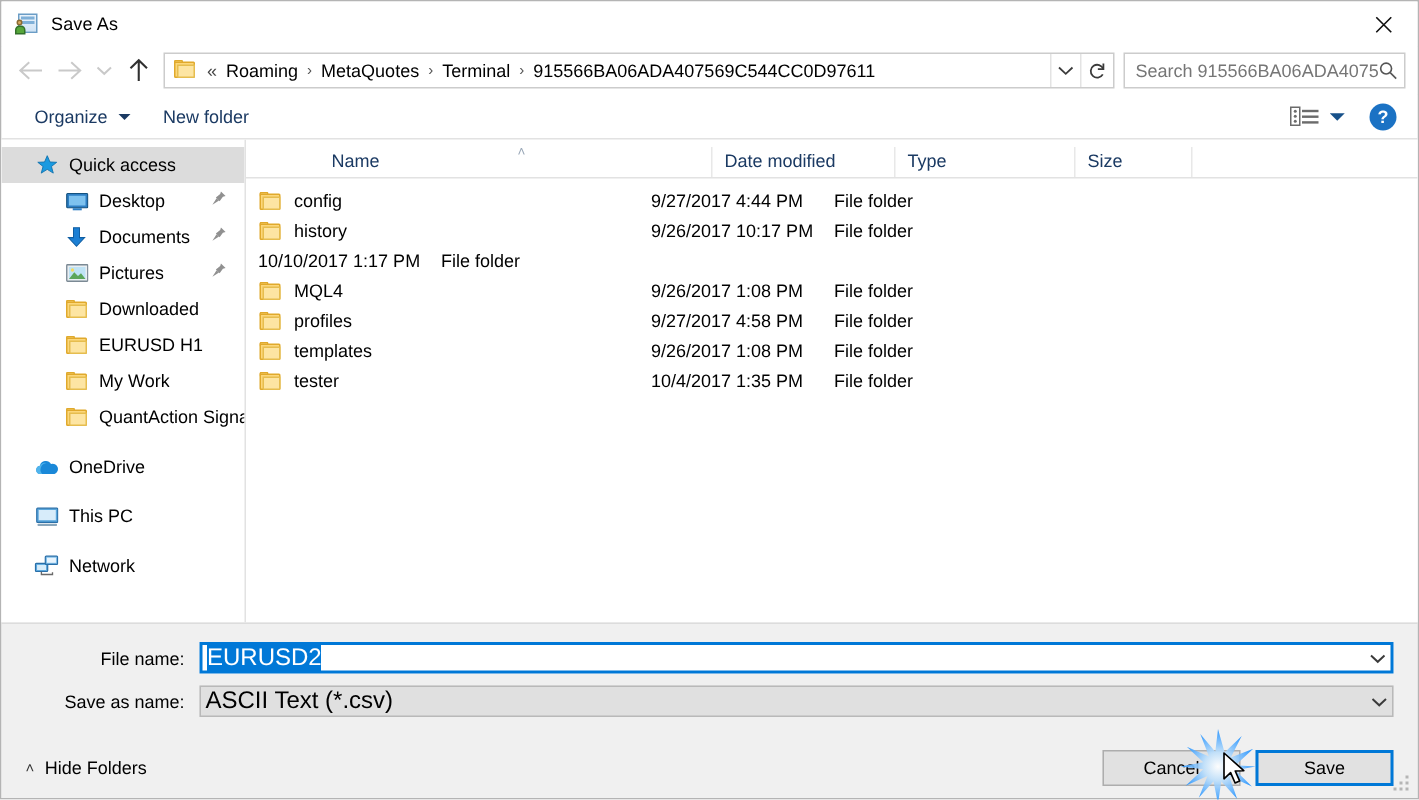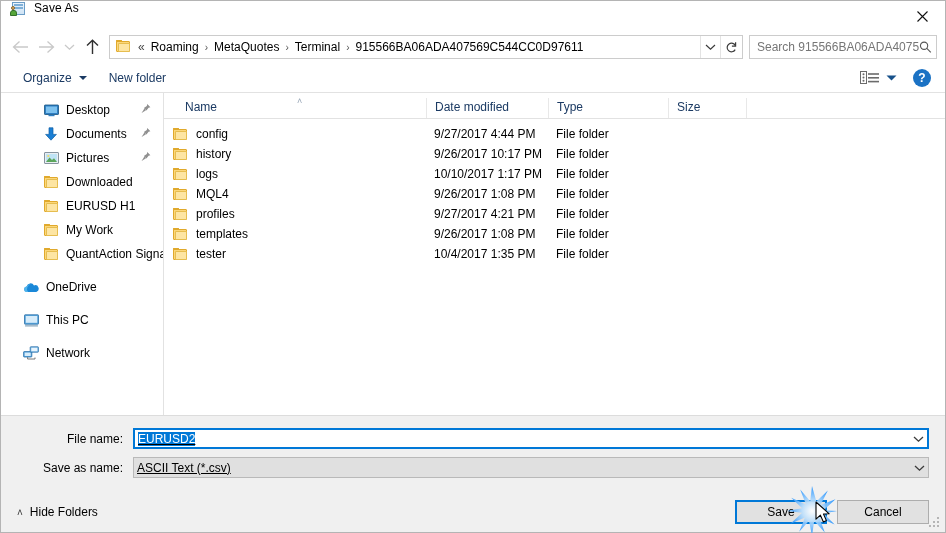--- a/index.html
+++ b/index.html
@@ -20,21 +20,21 @@
     width: 946px; height: 533px;
     background: #ffffff;
     border: 1px solid #b4b4b4;
     display: flex; flex-direction: column;
   }
 
   
   .titlebar {
     height: 30px; min-height: 30px;
     background: #ffffff;
-    display: flex; 
+    display: flex; align-items: center;
     position: relative;
   }
   .app-icon {
     width: 16px; height: 16px;
     margin-left: 9px; margin-right: 8px;
     position: relative;
     flex: 0 0 auto;
   }
   .app-icon .doc {
     position: absolute; left: 2px; top: 1px;
@@ -243,21 +243,21 @@
   }
   .col {
     font-size: 12px; color: #1b3a63;
     padding: 0 0 4px 8px;
     border-left: 1px solid #e8e8e8;
     height: 20px; display:flex; align-items:flex-end;
     position: relative;
     flex: 0 0 auto;
     box-sizing: border-box;
   }
-  .col:first-child { border-left: none; padding-left: 21px; }
+  .col:first-child { border-left: none; padding-left: 9px; margin-left: 48px; }
   .sort-caret {
     position: absolute; left: 133px; top: -2px;
     color: #9aa8b8; font-size: 9px;
   }
   .rows { flex: 1 1 auto; overflow: hidden; padding-top: 5px; }
   .row {
     height: 20px; display: flex; align-items: center;
     font-size: 12px; color: #000;
   }
   .cell-name {
@@ -295,21 +295,21 @@
   .combo.focused {
     border: 2px solid #0078d7;
     padding: 0;
   }
   .combo.disabled {
     background: #e0e0e0;
     border: 1px solid #b9b9b9;
   }
   .combo .val {
     flex: 1 1 auto; padding-left: 3px;
-    font-size: 12px; overflow: hidden; white-space: nowrap; text-decoration: underline;
+    font-size: 16px; overflow: hidden; white-space: nowrap;
   }
   .combo .val .sel-text {
     background: #0078d7; color: #fff;
     padding: 1px 0px;
   }
   .combo .arrow {
     width: 17px; flex: 0 0 17px;
     display: flex; align-items: center; justify-content: center;
   }
   .btnrow {
@@ -469,20 +469,28 @@
       <div class="help-btn">
         <span>?</span>
       </div>
     </div>
   </div>
 
   <div class="body-area">
 
     <div class="sidebar">
 
+      <div class="nav-item root sel">
+        <span class="ico">
+          <svg width="15" height="15" viewBox="0 0 15 15">
+            <path d="M7.5,0.8 L9.3,5 L13.8,5.2 L10.3,8 L11.5,12.4 L7.5,9.9 L3.5,12.4 L4.7,8 L1.2,5.2 L5.7,5 Z" fill="#1a9ae0" stroke="#1172ae" stroke-width="0.6"></path>
+          </svg>
+        </span>
+        <span class="lbl">Quick access</span>
+      </div>
 
       <div class="nav-item child">
         <span class="ico">
           <svg width="15" height="13" viewBox="0 0 15 13">
             <rect x="0.5" y="1" width="14" height="9.5" rx="0.6" fill="#2e7fc4" stroke="#14527f" stroke-width="0.8"></rect>
             <rect x="2" y="2.5" width="11" height="6.5" fill="#7ec2ef"></rect>
             <rect x="4.5" y="10.8" width="6" height="1.4" fill="#2e7fc4"></rect>
           </svg>
         </span>
         <span class="lbl">Desktop</span>
@@ -657,28 +665,20 @@
                 <i class="front"></i>
               </span>
             <span>history</span>
           </div>
           <div class="cell" style="width:122px">9/26/2017 10:17 PM</div>
           <div class="cell" style="width:120px">File folder</div>
           <div class="cell" style="width:78px"></div>
         </div>
 
         <div class="row">
-          <div class="cell-name" style="width:262px">
-            <span class="folder-ico">
-                <i class="tab"></i>
-                <i class="back"></i>
-                <i class="front"></i>
-              </span>
-            <span>logs</span>
-          </div>
           <div class="cell" style="width:122px">10/10/2017 1:17 PM</div>
           <div class="cell" style="width:120px">File folder</div>
           <div class="cell" style="width:78px"></div>
         </div>
 
         <div class="row">
           <div class="cell-name" style="width:262px">
             <span class="folder-ico">
                 <i class="tab"></i>
                 <i class="back"></i>
@@ -693,21 +693,21 @@
 
         <div class="row">
           <div class="cell-name" style="width:262px">
             <span class="folder-ico">
                 <i class="tab"></i>
                 <i class="back"></i>
                 <i class="front"></i>
               </span>
             <span>profiles</span>
           </div>
-          <div class="cell" style="width:122px">9/27/2017 4:21 PM</div>
+          <div class="cell" style="width:122px">9/27/2017 4:58 PM</div>
           <div class="cell" style="width:120px">File folder</div>
           <div class="cell" style="width:78px"></div>
         </div>
 
         <div class="row">
           <div class="cell-name" style="width:262px">
             <span class="folder-ico">
                 <i class="tab"></i>
                 <i class="back"></i>
                 <i class="front"></i>
@@ -761,25 +761,25 @@
       </div>
     </div>
   </div>
 
   <div class="btnrow">
     <div class="hide-folders">
       <span class="hf-caret">˄</span>
       <span>Hide Folders</span>
     </div>
     <div class="btn-group">
+      <div class="btn">
+        <span>Cancel</span>
+      </div>
       <div class="btn primary">
         <span>Save</span>
-      </div>
-      <div class="btn">
-        <span>Cancel</span>
       </div>
     </div>
     <div class="grip">
       <i style="left:8px;top:0"></i>
       <i style="left:4px;top:4px"></i>
         <i style="left:8px;top:4px"></i>
       <i style="left:0px;top:8px"></i>
         <i style="left:4px;top:8px"></i>
         <i style="left:8px;top:8px"></i>
     </div>

